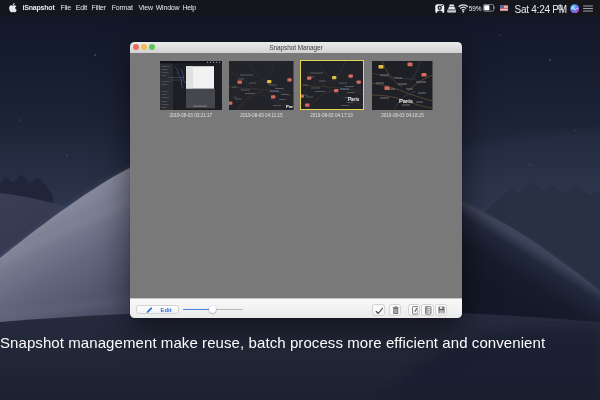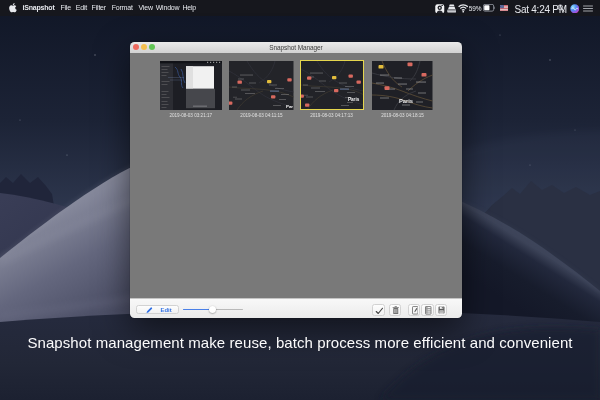--- a/index.html
+++ b/index.html
@@ -19,21 +19,21 @@
   #tl-r{left:2.6px;background:#ee6a5f;}
   #tl-y{left:10.6px;background:#f5bf4f;}
   #tl-g{left:18.6px;background:#61c554;}
   #content{position:absolute;left:0;top:11px;width:332px;height:245px;background:#797979;}
   .thumb{position:absolute;top:7.5px;height:49px;}
   .ts{position:absolute;top:59.8px;width:70px;text-align:center;font-size:4.6px;color:#e0e0e0;letter-spacing:0;}
   #toolbar{position:absolute;left:0;top:256px;width:332px;height:20px;border-radius:0 0 4.5px 4.5px;
        background:linear-gradient(#f8f8f8,#ebebeb);border-top:0.5px solid #c4c4c4;box-sizing:border-box;}
   .tbtn{position:absolute;background:linear-gradient(#fdfdfd,#f2f2f2);border:0.5px solid #d2d2d2;border-radius:2.5px;box-sizing:border-box;}
   
-  #caption{position:absolute;left:0;top:334.2px;width:600px;text-align:center;color:#fbfbfc;font-size:15px;letter-spacing:0.08px;}
+  #caption{position:absolute;left:0;top:334.2px;width:600px;color:#fbfbfc;font-size:15px;letter-spacing:0.08px;}
 </style>
 </head>
 <body>
 <div id="desktop">
   <svg id="bg" width="600" height="400" viewBox="0 0 600 400">
     <defs>
       <linearGradient id="sky" x1="0" y1="0" x2="0" y2="400" gradientUnits="userSpaceOnUse">
         <stop offset="0" stop-color="#101626"></stop>
         <stop offset="0.3" stop-color="#1c2336"></stop>
         <stop offset="0.52" stop-color="#2d364d"></stop>

